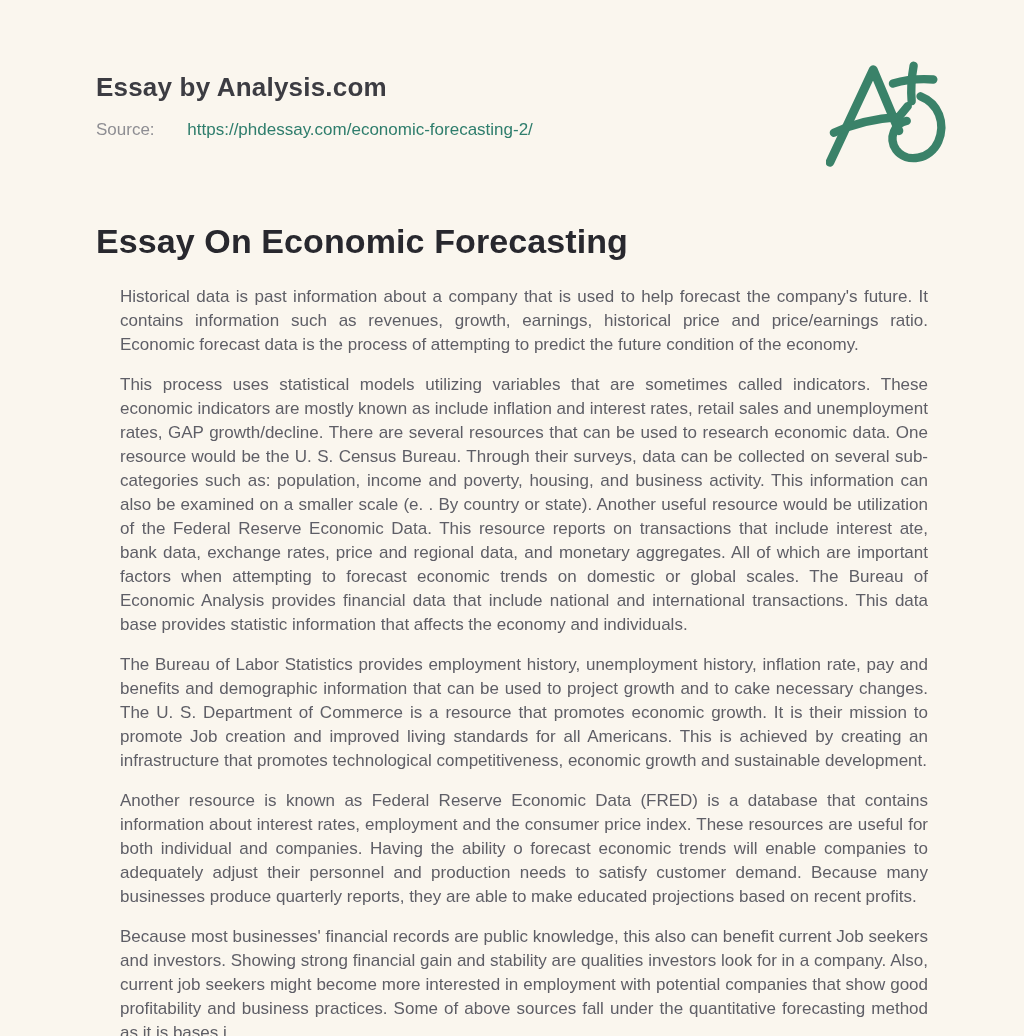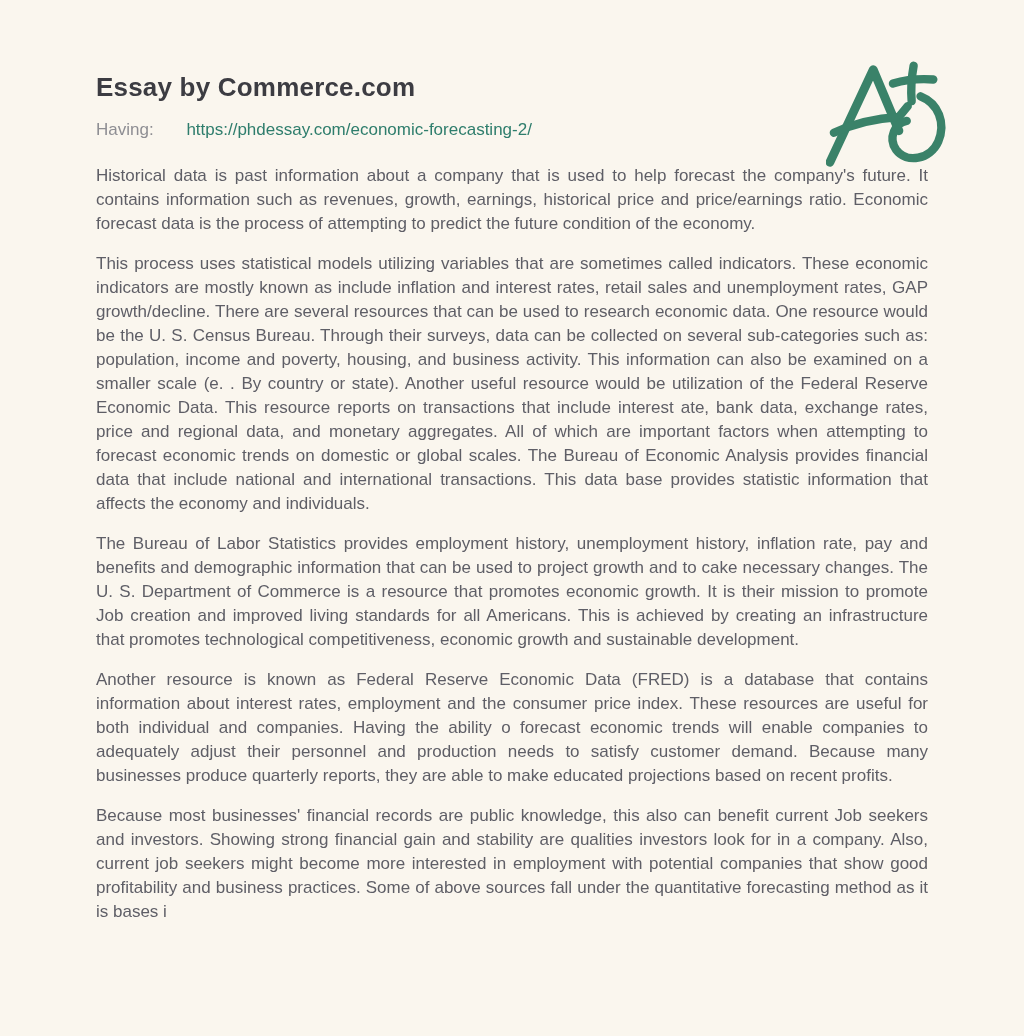--- a/index.html
+++ b/index.html
@@ -49,49 +49,51 @@
   }
   .essay-body {
     margin-top: 24px;
   }
   .essay-body p {
     font-size: 17px;
     line-height: 24px;
     text-align: justify;
     color: #5E5E66;
     margin-bottom: 16px;
+    margin-left: 24px;
   }
 </style>
 </head>
 <body>
 
 <div class="page">
 
-  <div class="attribution-header">Essay by Commerce.com</div>
+  <div class="attribution-header">Essay by Analysis.com</div>
 
   <div class="source-line">
-    <span>Having:</span>
+    <span>Source:</span>
     <a href="#">https://phdessay.com/economic-forecasting-2/</a>
   </div>
 
   <div class="logo">
     <svg viewBox="0 0 130 110" fill="none" xmlns="http://www.w3.org/2000/svg">
 
       <path d="M4,104 L48,10 L74,72" stroke="#3A8269" stroke-width="9" stroke-linecap="round" stroke-linejoin="round"></path>
 
       <path d="M8,74 C32,63 56,59 74,58 L83,47" stroke="#3A8269" stroke-width="8.5" stroke-linecap="round"></path>
 
       <path d="M89,6 C87,17 86,30 87,42" stroke="#3A8269" stroke-width="8.5" stroke-linecap="round"></path>
 
       <path d="M68,24 C82,20 96,19 109,20" stroke="#3A8269" stroke-width="8.5" stroke-linecap="round"></path>
 
       <path d="M96,37 C114,44 122,64 114,83 C106,101 82,106 71,91 C63,79 70,64 82,62" stroke="#3A8269" stroke-width="8.5" stroke-linecap="round"></path>
     </svg>
   </div>
 
+  <h1 class="essay-title">Essay On Economic Forecasting</h1>
 
   <div class="essay-body">
     <p>Historical data is past information about a company that is used to help forecast the company's future. It contains information such as revenues, growth, earnings, historical price and price/earnings ratio. Economic forecast data is the process of attempting to predict the future condition of the economy.</p>
     <p>This process uses statistical models utilizing variables that are sometimes called indicators. These economic indicators are mostly known as include inflation and interest rates, retail sales and unemployment rates, GAP growth/decline. There are several resources that can be used to research economic data. One resource would be the U. S. Census Bureau. Through their surveys, data can be collected on several sub-categories such as: population, income and poverty, housing, and business activity. This information can also be examined on a smaller scale (e. . By country or state). Another useful resource would be utilization of the Federal Reserve Economic Data. This resource reports on transactions that include interest ate, bank data, exchange rates, price and regional data, and monetary aggregates. All of which are important factors when attempting to forecast economic trends on domestic or global scales. The Bureau of Economic Analysis provides financial data that include national and international transactions. This data base provides statistic information that affects the economy and individuals.</p>
     <p>The Bureau of Labor Statistics provides employment history, unemployment history, inflation rate, pay and benefits and demographic information that can be used to project growth and to cake necessary changes. The U. S. Department of Commerce is a resource that promotes economic growth. It is their mission to promote Job creation and improved living standards for all Americans. This is achieved by creating an infrastructure that promotes technological competitiveness, economic growth and sustainable development.</p>
     <p>Another resource is known as Federal Reserve Economic Data (FRED) is a database that contains information about interest rates, employment and the consumer price index. These resources are useful for both individual and companies. Having the ability o forecast economic trends will enable companies to adequately adjust their personnel and production needs to satisfy customer demand. Because many businesses produce quarterly reports, they are able to make educated projections based on recent profits.</p>
     <p>Because most businesses' financial records are public knowledge, this also can benefit current Job seekers and investors. Showing strong financial gain and stability are qualities investors look for in a company. Also, current job seekers might become more interested in employment with potential companies that show good profitability and business practices. Some of above sources fall under the quantitative forecasting method as it is bases i</p>
   </div>
 
 </div>

